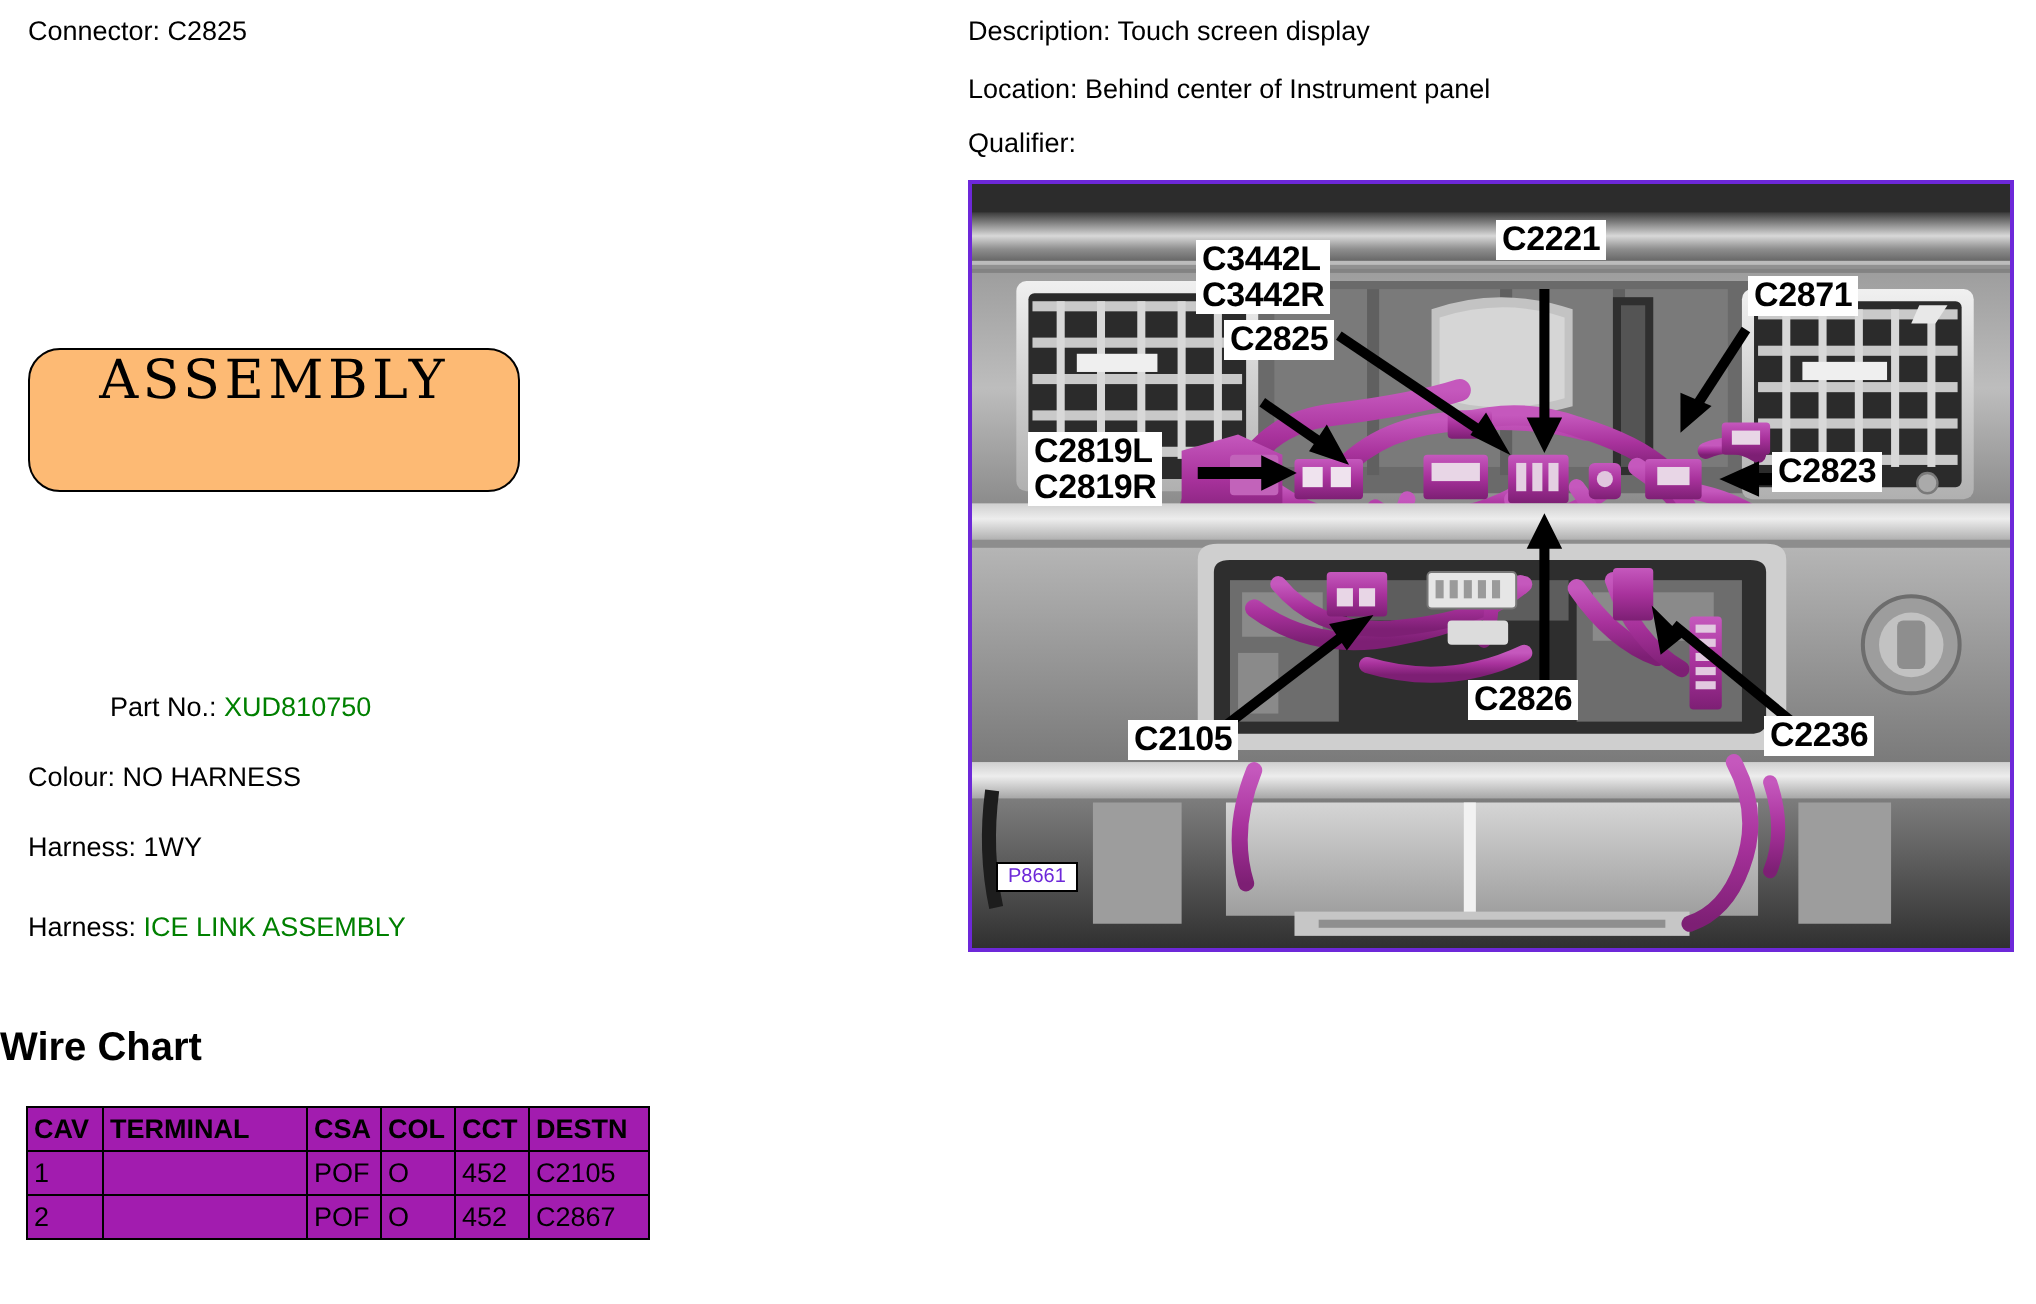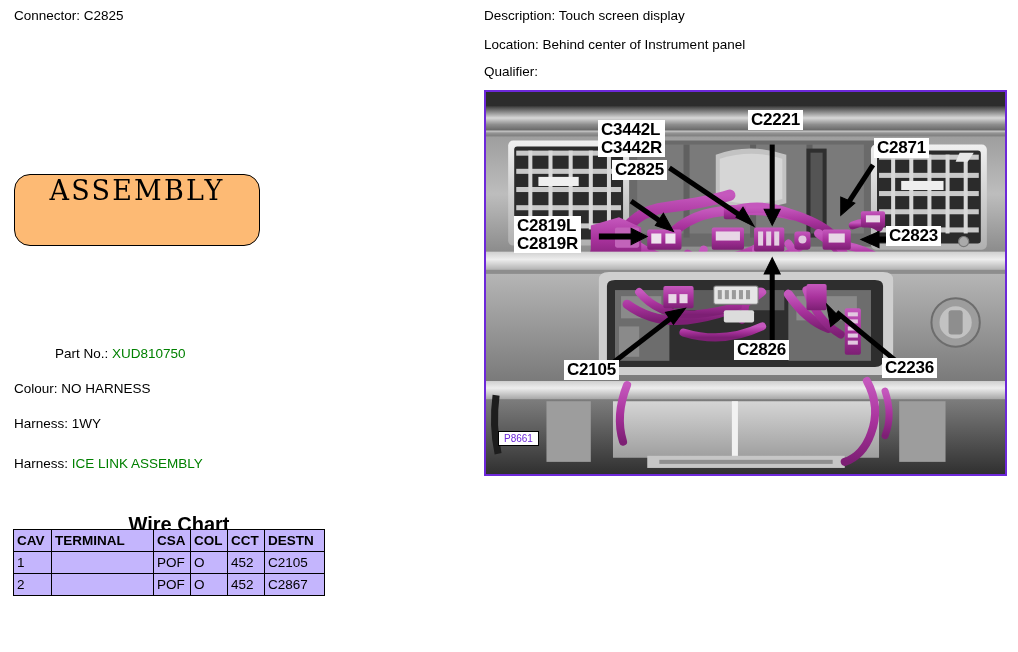--- a/index.html
+++ b/index.html
@@ -20,25 +20,25 @@
     border:1.6px solid #000;border-radius:16px;background:#fdba74;
     display:flex;align-items:flex-start;justify-content:center;
   }
   #assembly-box .txt{
     font-family:"DejaVu Serif","Liberation Serif",serif;
     font-size:27px;letter-spacing:2.2px;color:#000;
   }
 
   
   #wire-chart-title{
-    left:0;top:513px;width:358px;text-align:center;
+    left:0;top:513px;width:358px;
     font-size:20px;font-weight:bold;color:#000;
   }
   #wire-chart-table{
-    left:13px;top:529px;border-collapse:collapse;background:#c4b5fd;
+    left:13px;top:553px;border-collapse:collapse;background:#a21caf;
   }
   #wire-chart-table td,#wire-chart-table th{
     border:1.8px solid #000;font-size:13.5px;color:#000;
     padding:1px 3px;text-align:left;vertical-align:middle;
     font-weight:normal;height:22px;box-sizing:border-box;
   }
   #wire-chart-table th{font-weight:bold;}
   .c-cav{width:38px;}.c-term{width:102px;margin-left:24px;}.c-csa{width:37px;}
   .c-col{width:37px;}.c-cct{width:37px;}.c-destn{width:60px;}
 

